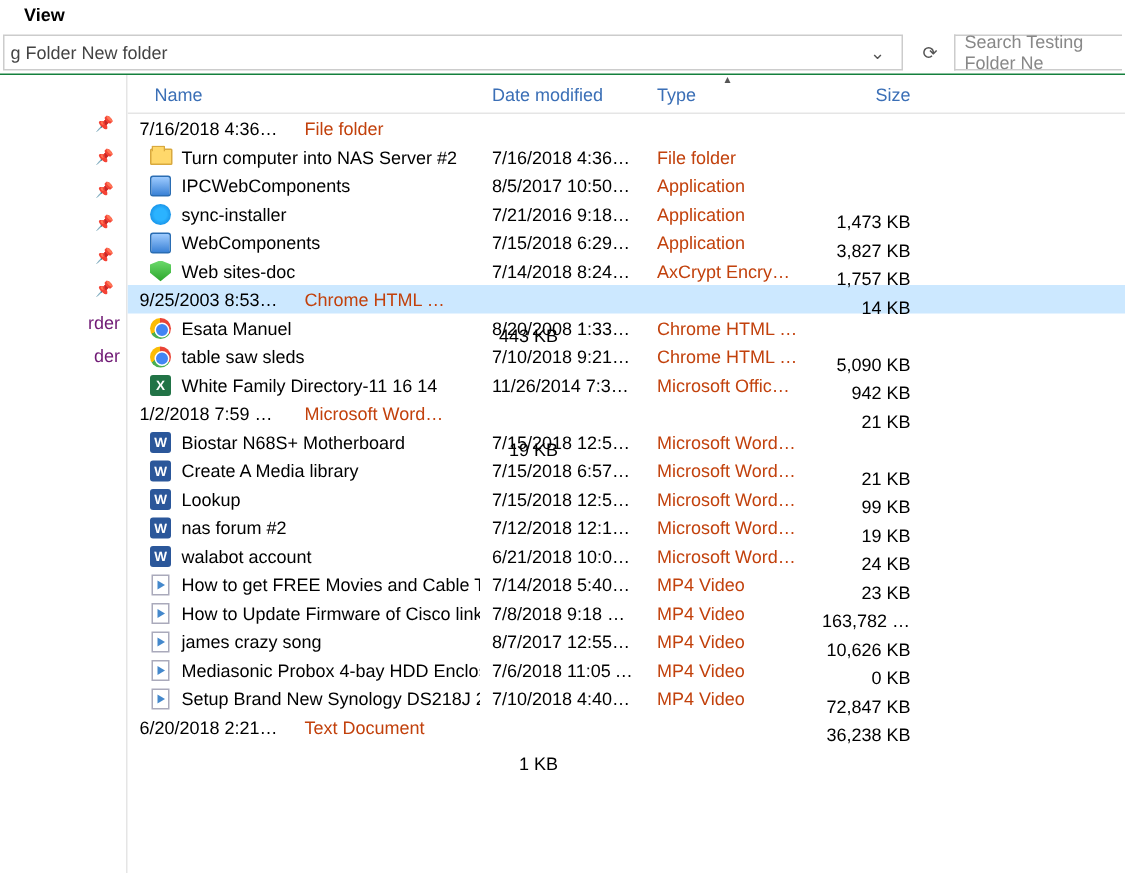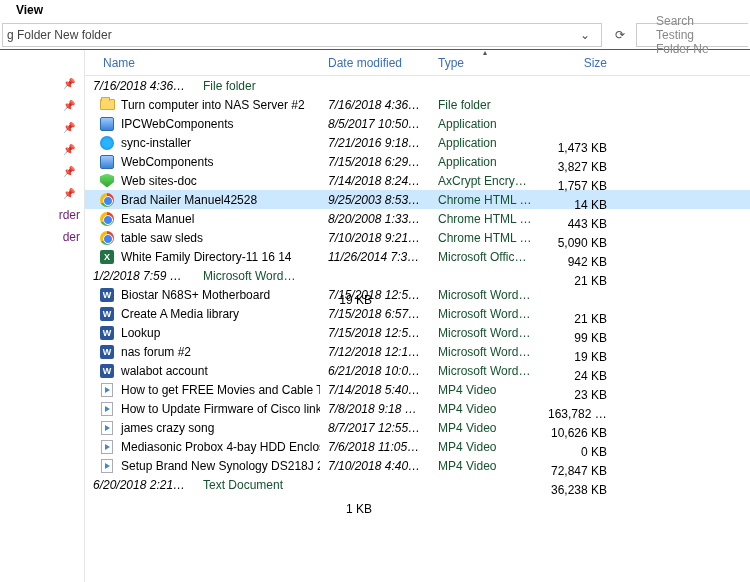--- a/index.html
+++ b/index.html
@@ -3,41 +3,41 @@
 <meta charset="utf-8">
 <style>
   * { margin: 0; padding: 0; box-sizing: border-box; }
   body { font-family: "Segoe UI", Tahoma, sans-serif; font-size: 12px; color: #000; background: #fff; width: 750px; height: 582px; overflow: hidden; }
   .menubar { height: 20px; padding-left: 10px; display: flex; align-items: center; font-weight: bold; }
   .menubar-item { padding: 2px 6px; color: #000; }
   .addressbar-row { display: flex; align-items: center; height: 30px; border-bottom: 1px solid #15803d; padding: 3px 2px; gap: 6px; }
   .addressbar { flex: 0 0 600px; height: 24px; border: 1px solid #ccc; display: flex; align-items: center; padding: 0 6px; font-size: 12px; justify-content: flex-end; color: #444; position: relative; }
   .addressbar .crumb { position: absolute; left: 0; top: 0; bottom: 0; display: flex; align-items: center; padding-left: 4px; }
   .addr-btn { width: 20px; height: 20px; display: flex; align-items: center; justify-content: center; color: #555; margin-left: 2px; }
-  .searchbox { flex: 1; height: 24px; border: 1px solid #ccc; display: flex; align-items: center; padding: 0 19px; color: #888; font-size: 12px; border-right: none;}
+  .searchbox { flex: 1; height: 24px; border: 1px solid #ccc; display: flex; align-items: center; padding: 0 6px; color: #888; font-size: 12px; border-right: none;}
   .main { display: flex; height: 532px; }
   .nav { width: 85px; border-right: 1px solid #e5e5e5; padding-top: 6px; }
   .nav-item { height: 22px; display: flex; align-items: center; justify-content: flex-end; padding-right: 8px; color: #666; }
   .nav-label { height: 22px; display:flex; align-items:center; justify-content:flex-end; padding-right:4px; font-size:12px; color:#701a75;margin-left:22px;}
   .pin { color: #888; font-size: 10px; }
   .content { flex: 1; overflow: hidden; }
   .headers { display: flex; height: 26px; border-bottom: 1px solid #e5e5e5; align-items: center; color: #3b6fb6; font-size: 12px; }
   .col { padding: 0 8px; display: flex; align-items: center; height: 100%; }
   .col-name { width: 235px; padding-left: 18px;}
   .col-date { width: 110px; }
   .col-type { width: 110px; position: relative; }
   .col-size { width: 75px; text-align: right; justify-content: flex-end; }
   .sort-arrow { position: absolute; top: -2px; left: 50%; transform: translateX(-50%); font-size: 8px; color: #555;}
   .rows { }
   .row { display: flex; height: 19px; align-items: center; font-size: 12px; color: #000; }
   .row.selected { background: #cce8ff; }
   .cell { padding: 0 8px; white-space: nowrap; overflow: hidden; text-overflow: ellipsis; }
   .cell-name { width: 235px; display: flex; align-items: center; gap: 6px; padding-left: 14px;}
-  .cell-date { width: 110px; color: #000; font-style: italic; }
-  .cell-type { width: 110px; color: #14532d; }
+  .cell-date { width: 110px; color: #000; }
+  .cell-type { width: 110px; color: #c2410c; }
   .cell-size { width: 75px; text-align: right; margin-top: 48px; }
   .icon { width: 16px; height: 16px; flex: 0 0 16px; display: inline-flex; align-items: center; justify-content: center; }
   
   .ic-folder { background: #ffd86b; border: 1px solid #d9a93e; border-radius: 1px; width:15px; height:11px; position:relative; }
   .ic-folder::before { content:""; position:absolute; top:-3px; left:0; width:7px; height:3px; background:#ffd86b; border:1px solid #d9a93e; border-bottom:none; border-radius:1px 1px 0 0;}
   .ic-app { background: linear-gradient(#9ecbff,#3b82d6); width:14px; height:14px; border-radius:2px; border:1px solid #2a6db3;}
   .ic-sync { background: radial-gradient(circle,#2bb3ff 40%,#0a7ad6 100%); width:14px; height:14px; border-radius:50%;}
   .ic-shield { width:14px; height:14px; background: linear-gradient(#6bd96b,#2aa52a); clip-path: polygon(50% 0,100% 20%,100% 60%,50% 100%,0 60%,0 20%); }
   .ic-chrome { width:14px; height:14px; border-radius:50%; background: conic-gradient(#ea4335 0 120deg,#4caf50 120deg 240deg,#fbbc05 240deg 360deg); position:relative;}
   .ic-chrome::after{content:"";position:absolute;top:3px;left:3px;width:8px;height:8px;border-radius:50%;background:#4285f4;border:1.5px solid #fff;}
@@ -161,26 +161,20 @@
             <span class="icon">
               <span class="ic-shield"></span>
             </span>
             <span>Web sites-doc</span>
           </div>
           <div class="cell cell-date">7/14/2018 8:24 PM</div>
           <div class="cell cell-type">AxCrypt Encrypte...</div>
           <div class="cell cell-size">14 KB</div>
         </div>
         <div class="row selected">
-          <div class="cell cell-name">
-            <span class="icon">
-              <span class="ic-chrome"></span>
-            </span>
-            <span>Brad Nailer Manuel42528</span>
-          </div>
           <div class="cell cell-date">9/25/2003 8:53 PM</div>
           <div class="cell cell-type">Chrome HTML Do...</div>
           <div class="cell cell-size">443 KB</div>
         </div>
         <div class="row">
           <div class="cell cell-name">
             <span class="icon">
               <span class="ic-chrome"></span>
             </span>
             <span>Esata Manuel</span>

